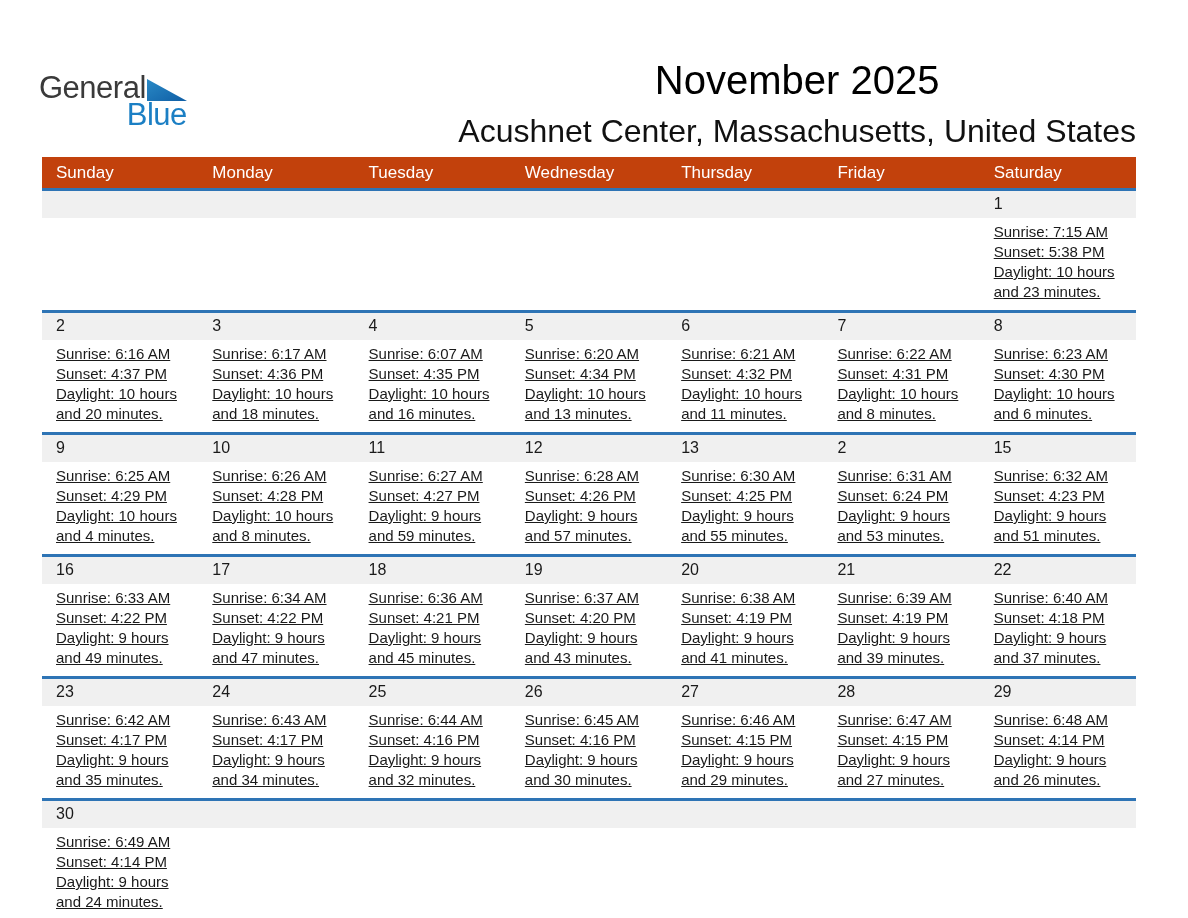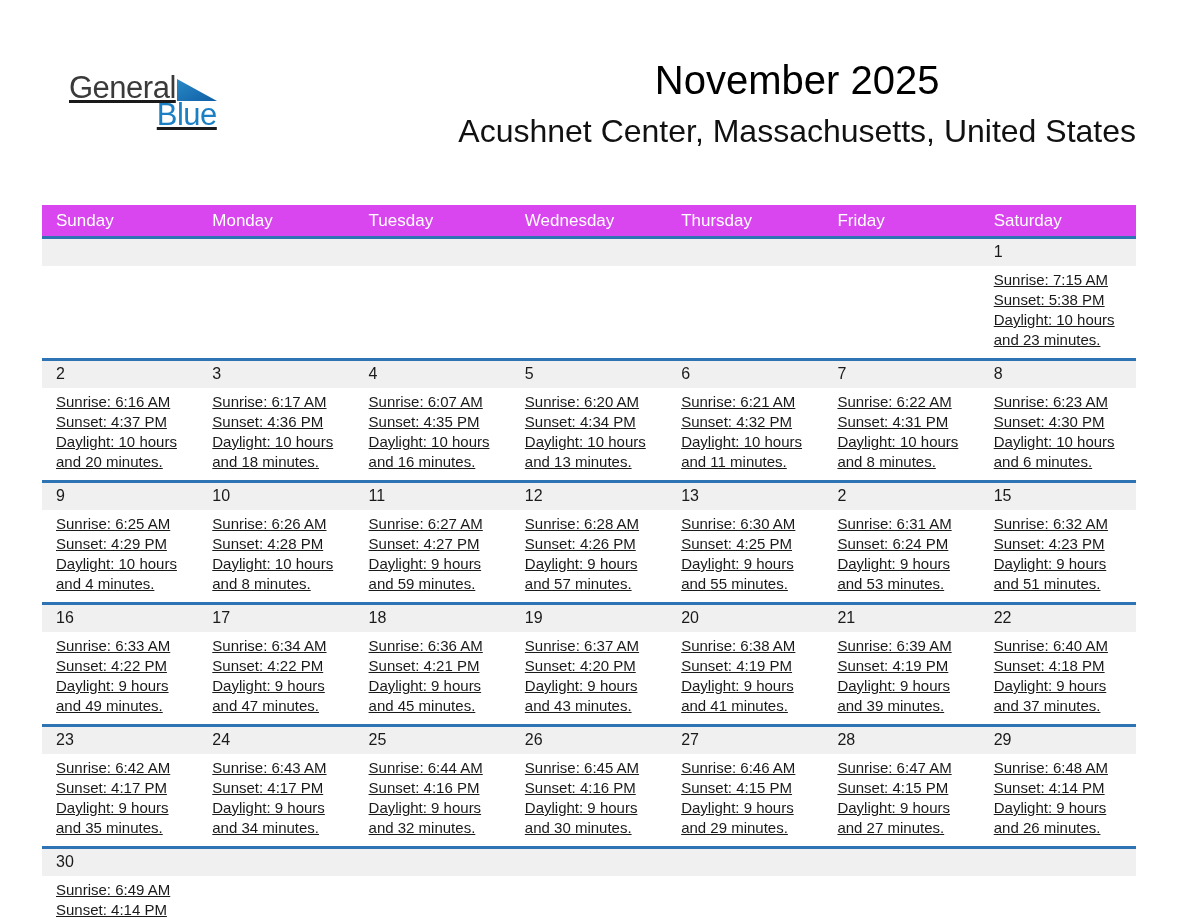--- a/index.html
+++ b/index.html
@@ -5,36 +5,36 @@
   html,body{margin:0;padding:0;background:#ffffff;}
   body{
     width:1188px;height:918px;
     font-family:"Liberation Sans",sans-serif;
     color:#1a1a1a;
     position:relative;
   }
   .page{position:relative;width:1188px;height:918px;overflow:hidden;background:#ffffff;}
 
   
-  .logo{position:absolute;left:69px;top:72px;line-height:1;text-decoration:underline;}
+  .logo{position:absolute;left:39px;top:72px;line-height:1;}
   .logo-line1{display:flex;align-items:flex-end;}
   .logo-word1{font-size:31px;color:#3a3a3a;letter-spacing:-0.5px;}
   .logo-flag{margin-left:1px;margin-bottom:2px;display:block;}
   .logo-word2{font-size:31px;color:#1b7fc4;letter-spacing:-0.5px;margin-left:45px;margin-top:-4px;text-align:right;}
 
   .titles{position:absolute;right:52px;top:58px;text-align:center;}
   .page-title{margin:0;font-size:40px;font-weight:normal;color:#000000;letter-spacing:0;}
   .page-subtitle{margin:10px 0 8px 0;font-size:32px;font-weight:normal;color:#111111;}
 
   
   .cal{position:absolute;left:42px;top:157px;width:1094px;}
   .cal-head{
     display:grid;grid-template-columns:repeat(7,1fr);
-    background:#d946ef;height:31px;align-items:center;
-    color:#ffffff;font-size:17px;margin-top:48px;
+    background:#c2410c;height:31px;align-items:center;
+    color:#ffffff;font-size:17px;
   }
   .cal-head span{padding-left:14px;}
 
   .week{
     border-top:3px solid #2e74b5;
     display:grid;grid-template-columns:repeat(7,1fr);
   }
   .cell{min-width:0;}
   .band{
     height:27px;box-sizing:border-box;

